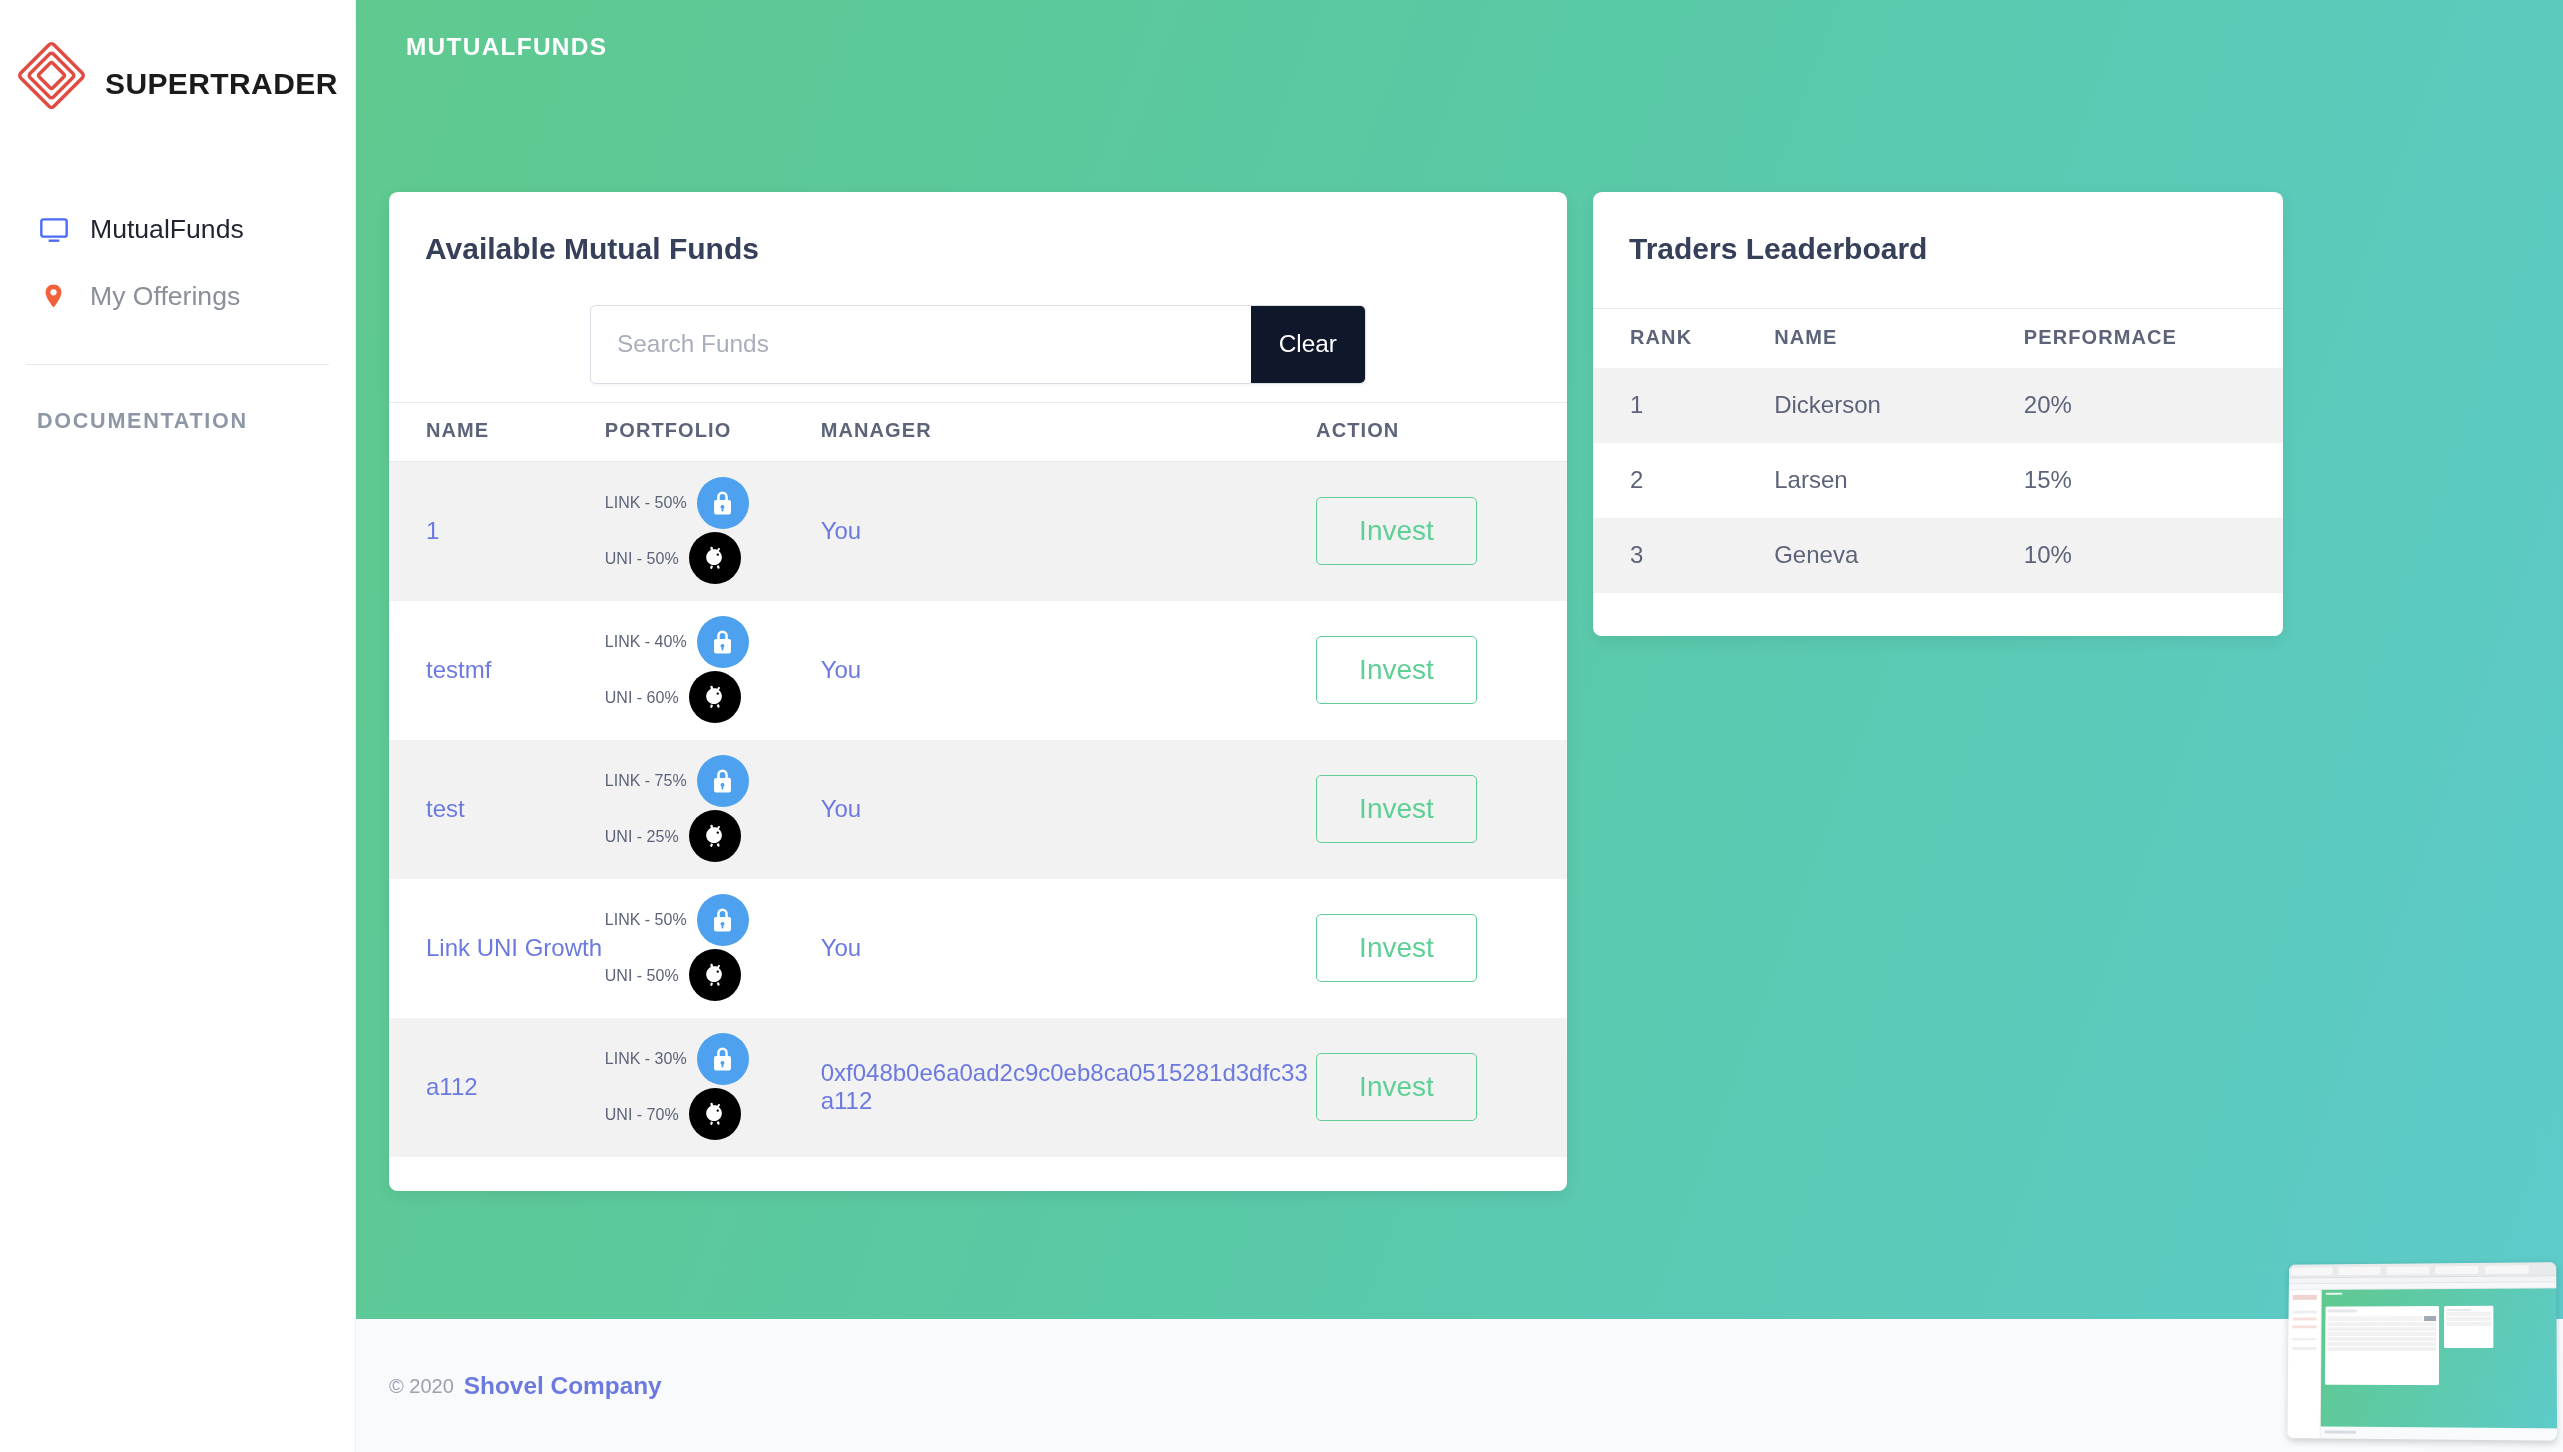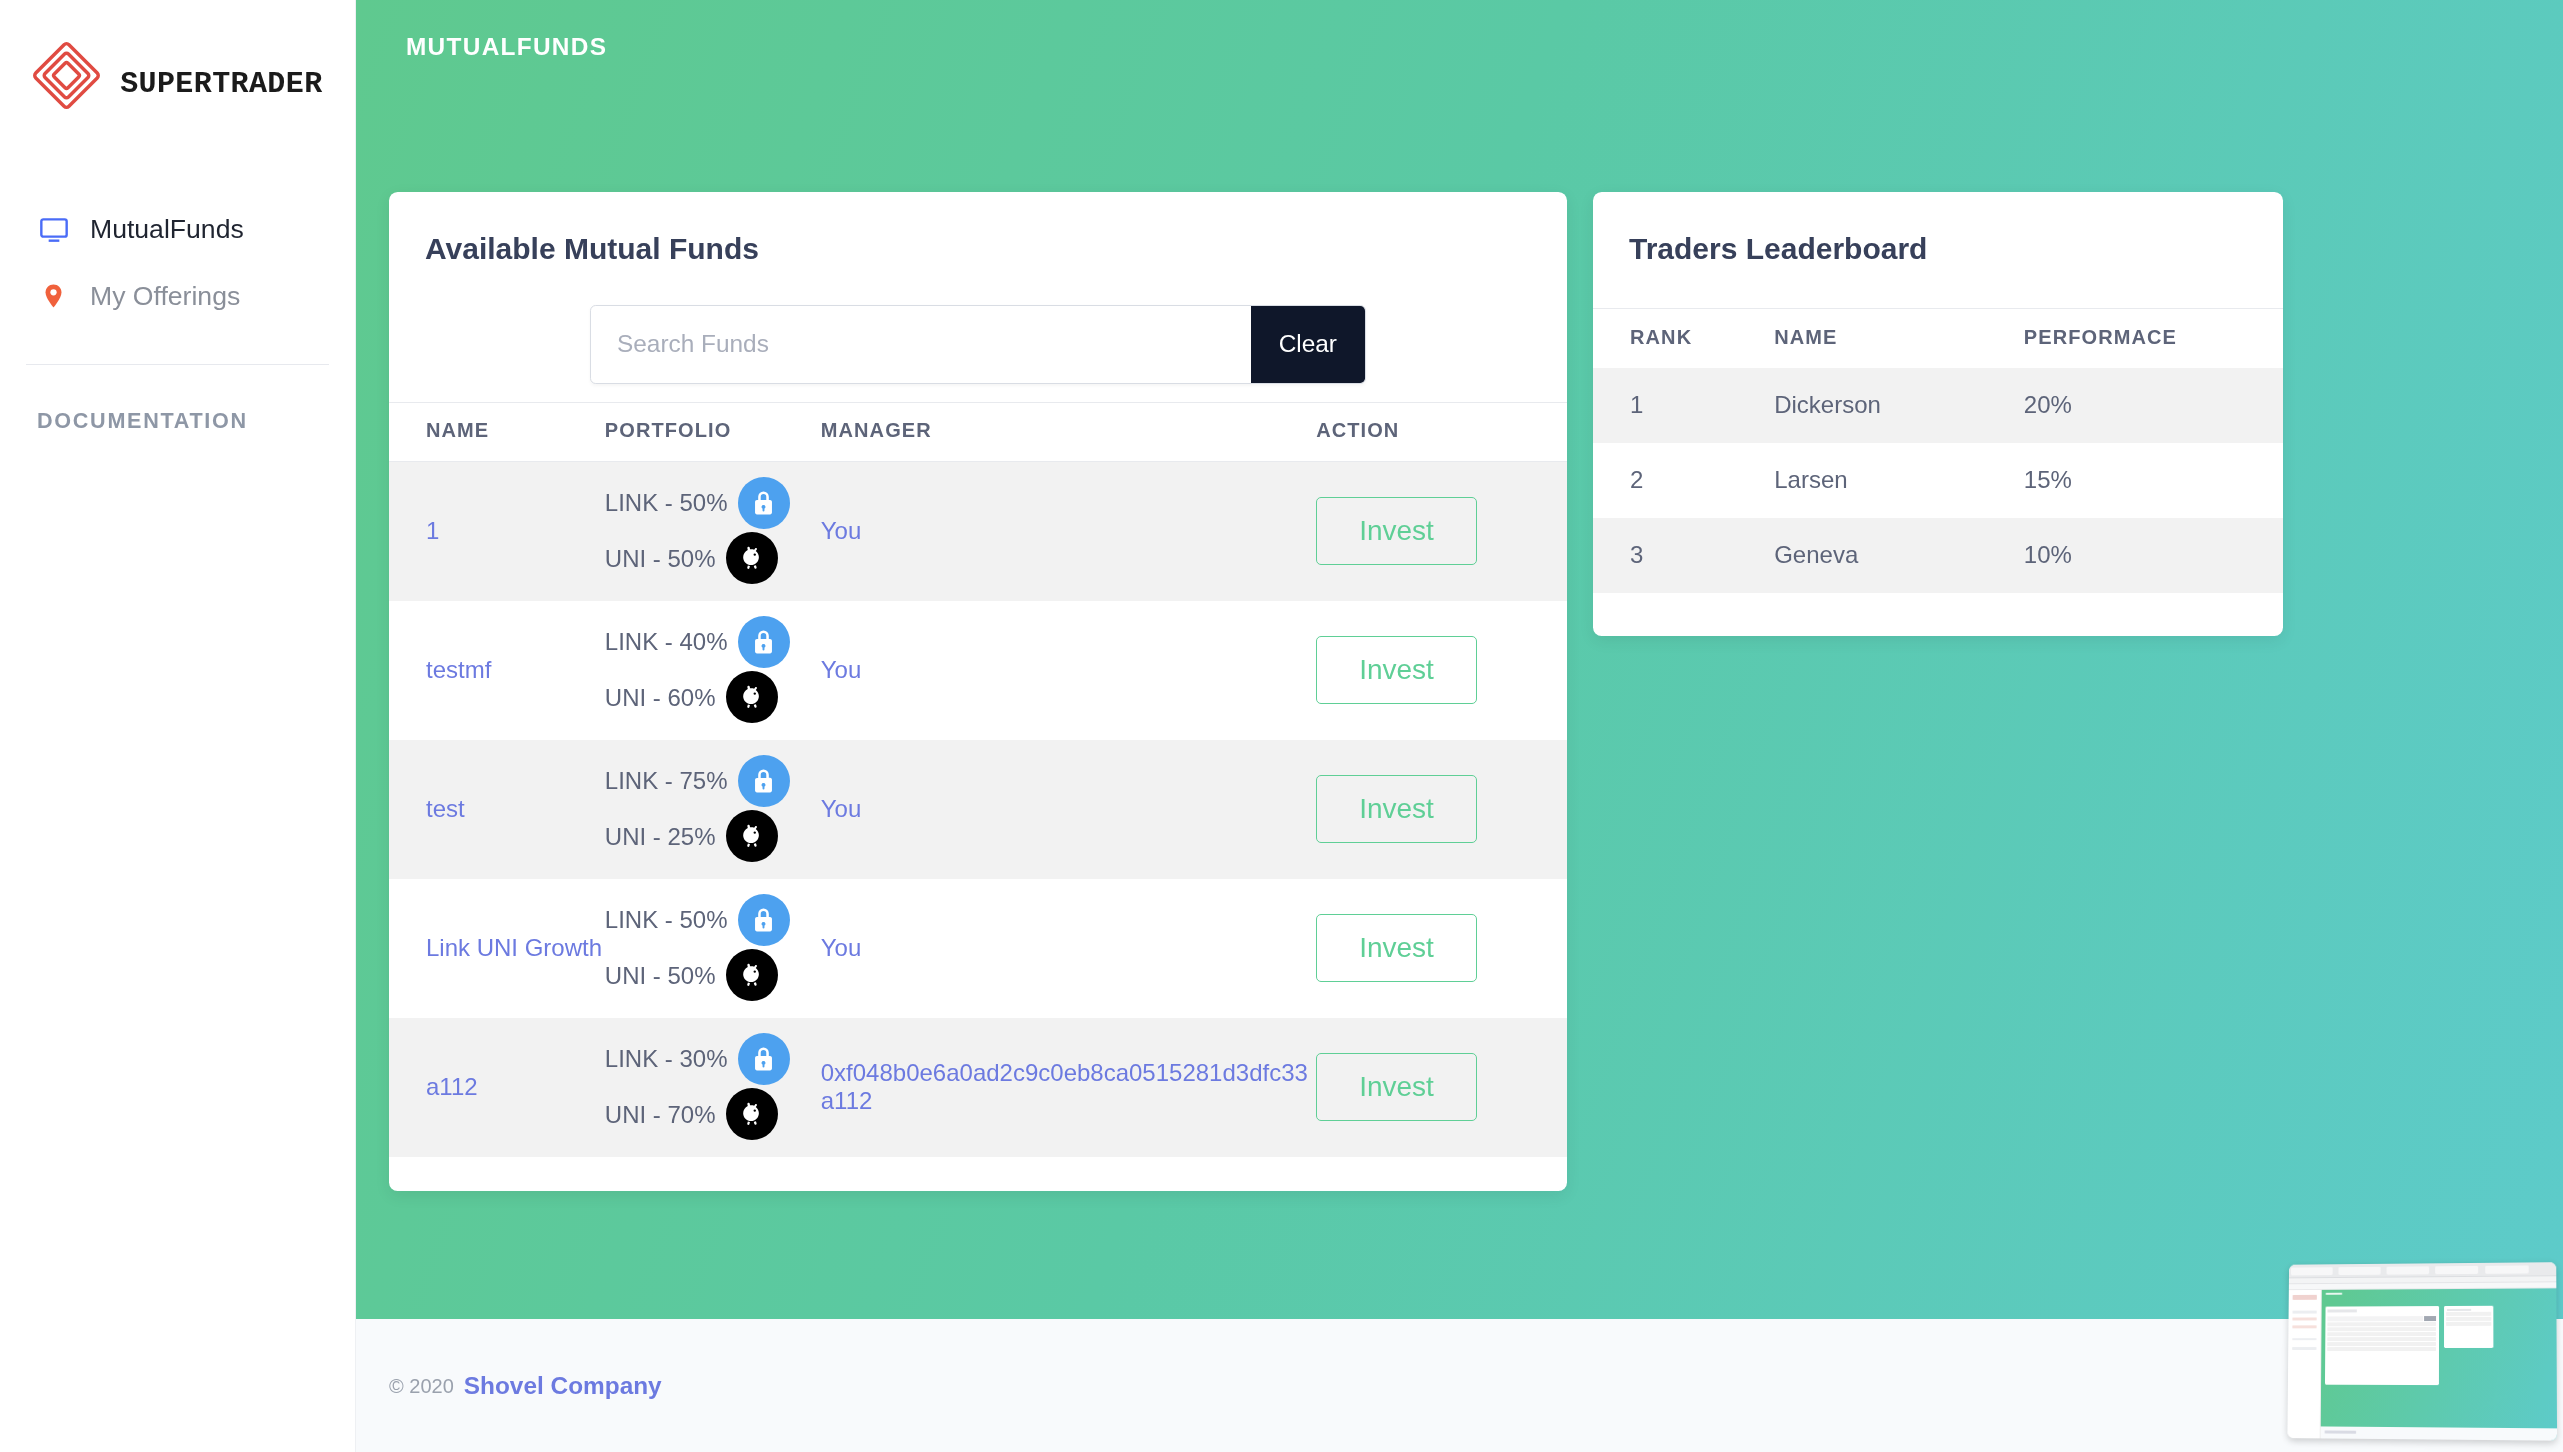--- a/index.html
+++ b/index.html
@@ -32,21 +32,21 @@
   .brand {
     display: flex;
     align-items: center;
     justify-content: center;
     gap: 18.7px;
     height: 83px;
     padding: 0 29px;
   }
   .brand-mark { width: 69px; height: 69px; flex: 0 0 69px; }
   .brand-name {
-    font-family: Liberation Mono, monospace;
+    font-family: Liberation Sans, sans-serif;
     font-weight: 700;
     font-size: 30px;
     letter-spacing: 0.4px;
     color: #1b1b1b;
     white-space: nowrap;
     margin-top: 16px;
   }
 
   .nav { margin-top: 79px; }
   .nav-item {
@@ -198,21 +198,21 @@
 
   .portfolio-cell { padding-left: 0; }
   .alloc {
     display: flex;
     align-items: center;
     gap: 0;
     position: relative;
     height: 56px;
   }
   .alloc-text {
-    font-size: 24px;
+    font-size: 16px;
     color: #5d6479;
     white-space: nowrap;
   }
   .token-badge {
     width: 52px; height: 52px;
     border-radius: 50%;
     margin-left: 10px;
     display: flex; align-items: center; justify-content: center;
     flex: 0 0 52px;
   }

